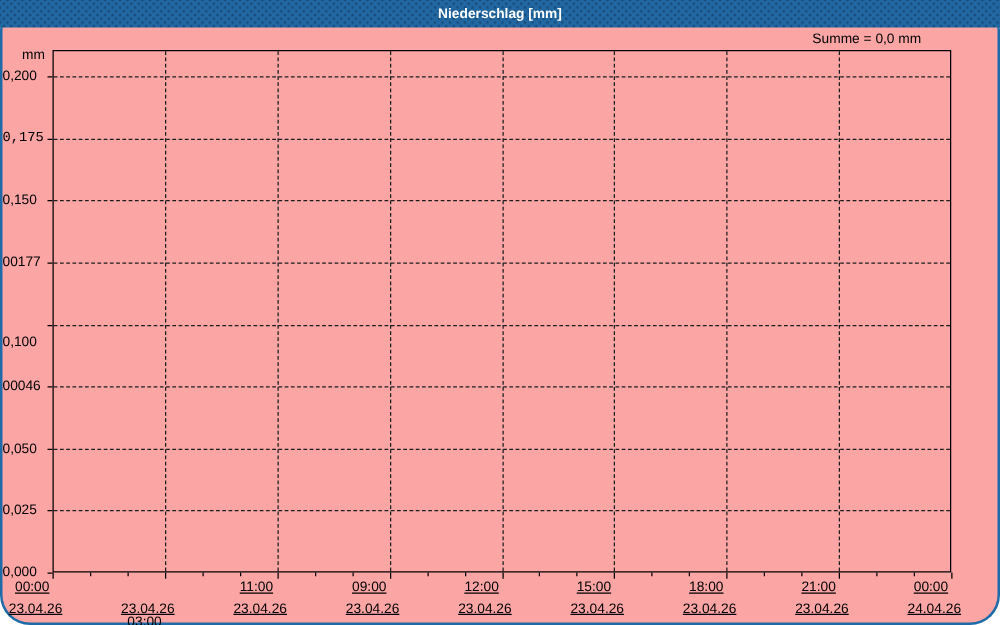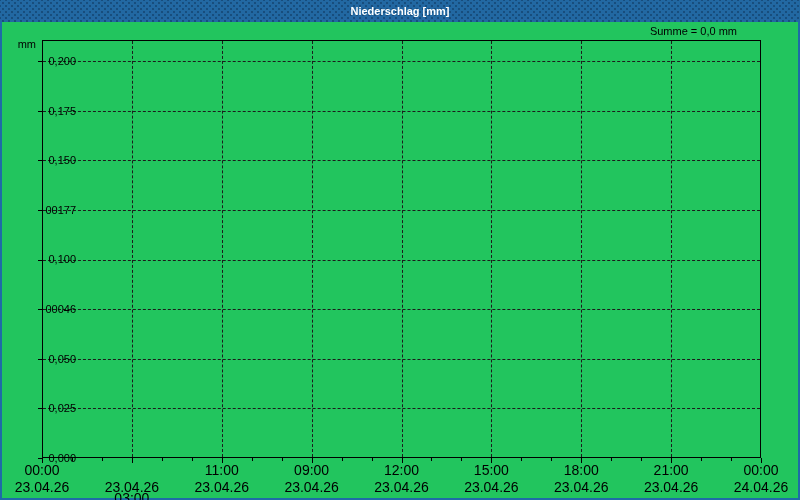--- a/index.html
+++ b/index.html
@@ -6,24 +6,25 @@
   body {
     width: 800px; height: 500px;
     font-family: "Liberation Sans", sans-serif;
     background: #ffffff;
     overflow: hidden;
   }
   .panel {
     position: relative;
     width: 800px; height: 500px;
     box-sizing: border-box;
-    background: #22c55e;
+    background: #fca5a5;
     border-left: 2px solid #1e6ba8;
     border-right: 2px solid #1e6ba8;
     border-bottom: 2px solid #1e6ba8;
+    border-radius: 24px;
   }
   .titlebar {
     position: absolute;
     left: -2px; top: 0; width: 800px; height: 22px;
     background-color: #2268a2;
     background-image:
       radial-gradient(circle, rgba(10,45,80,0.45) 1px, rgba(0,0,0,0) 1.3px),
       radial-gradient(circle, rgba(10,45,80,0.45) 1px, rgba(0,0,0,0) 1.3px);
     background-size: 6px 6px, 6px 6px;
     background-position: 0 0, 3px 3px;
@@ -74,35 +75,35 @@
     width: 4px; height: 1px;
     background: #000;
   }
   .xtick {
     position: absolute;
     width: 1px;
     background: #000;
   }
   .ylab {
     position: absolute;
-    left: 0; width: 34px;
-    text-align: right;
+    left: 0; width: 54px;
+    text-align: left;
     font-size: 11px;
     line-height: 12px;
     color: #000;
     white-space: nowrap;
-    margin-left: 40px;
   }
   .xlab-time, .xlab-date {
     position: absolute;
-    text-align: center;
-    font-size: 14px;
+    text-align: left;
+    font-size: 11px;
     line-height: 12px;
     color: #000;
     white-space: nowrap;
+    text-decoration: underline;
   }
   .xlab-time { width: 60px; }
   .xlab-date { width: 70px; }
 </style>
 </head>
 <body>
 
 <div class="panel">
   <div class="titlebar">
     <span>Niederschlag [mm]</span>
@@ -123,27 +124,27 @@
         <div class="vgrid" style="left: 178.75px;"></div>
         <div class="vgrid" style="left: 268.625px;"></div>
         <div class="vgrid" style="left: 358.5px;"></div>
         <div class="vgrid" style="left: 448.375px;"></div>
         <div class="vgrid" style="left: 538.25px;"></div>
         <div class="vgrid" style="left: 628.125px;"></div>
       </div>
   <div class="ytick" style="left: 36px; top: 39px;"></div>
       <div class="ylab" style="top: 33px;">0,200</div>
       <div class="ytick" style="left: 36px; top: 88.625px;"></div>
-      <div class="ylab" style="top: 82.625px;">0,175</div>
+      <div class="ylab" style="top: 82.625px; font-family: Liberation Mono, monospace;">0,175</div>
       <div class="ytick" style="left: 36px; top: 138.25px;"></div>
       <div class="ylab" style="top: 132.25px;">0,150</div>
       <div class="ytick" style="left: 36px; top: 187.875px;"></div>
       <div class="ylab" style="top: 181.875px;">00177</div>
       <div class="ytick" style="left: 36px; top: 237.5px;"></div>
-      <div class="ylab" style="top: 231px;">0,100</div>
+      <div class="ylab" style="top: 246px;">0,100</div>
       <div class="ytick" style="left: 36px; top: 287.125px;"></div>
       <div class="ylab" style="top: 281.125px;">00046</div>
       <div class="ytick" style="left: 36px; top: 336.75px;"></div>
       <div class="ylab" style="top: 330.75px;">0,050</div>
       <div class="ytick" style="left: 36px; top: 386.375px;"></div>
       <div class="ylab" style="top: 380.375px;">0,025</div>
       <div class="ytick" style="left: 36px; top: 436px;"></div>
       <div class="ylab" style="top: 430px;">0,000</div>
       <div class="xtick" style="left: 40px; top: 436px; height: 5px;"></div>
       <div class="xlab-time" style="left: 10px; top: 442px;">00:00</div>

